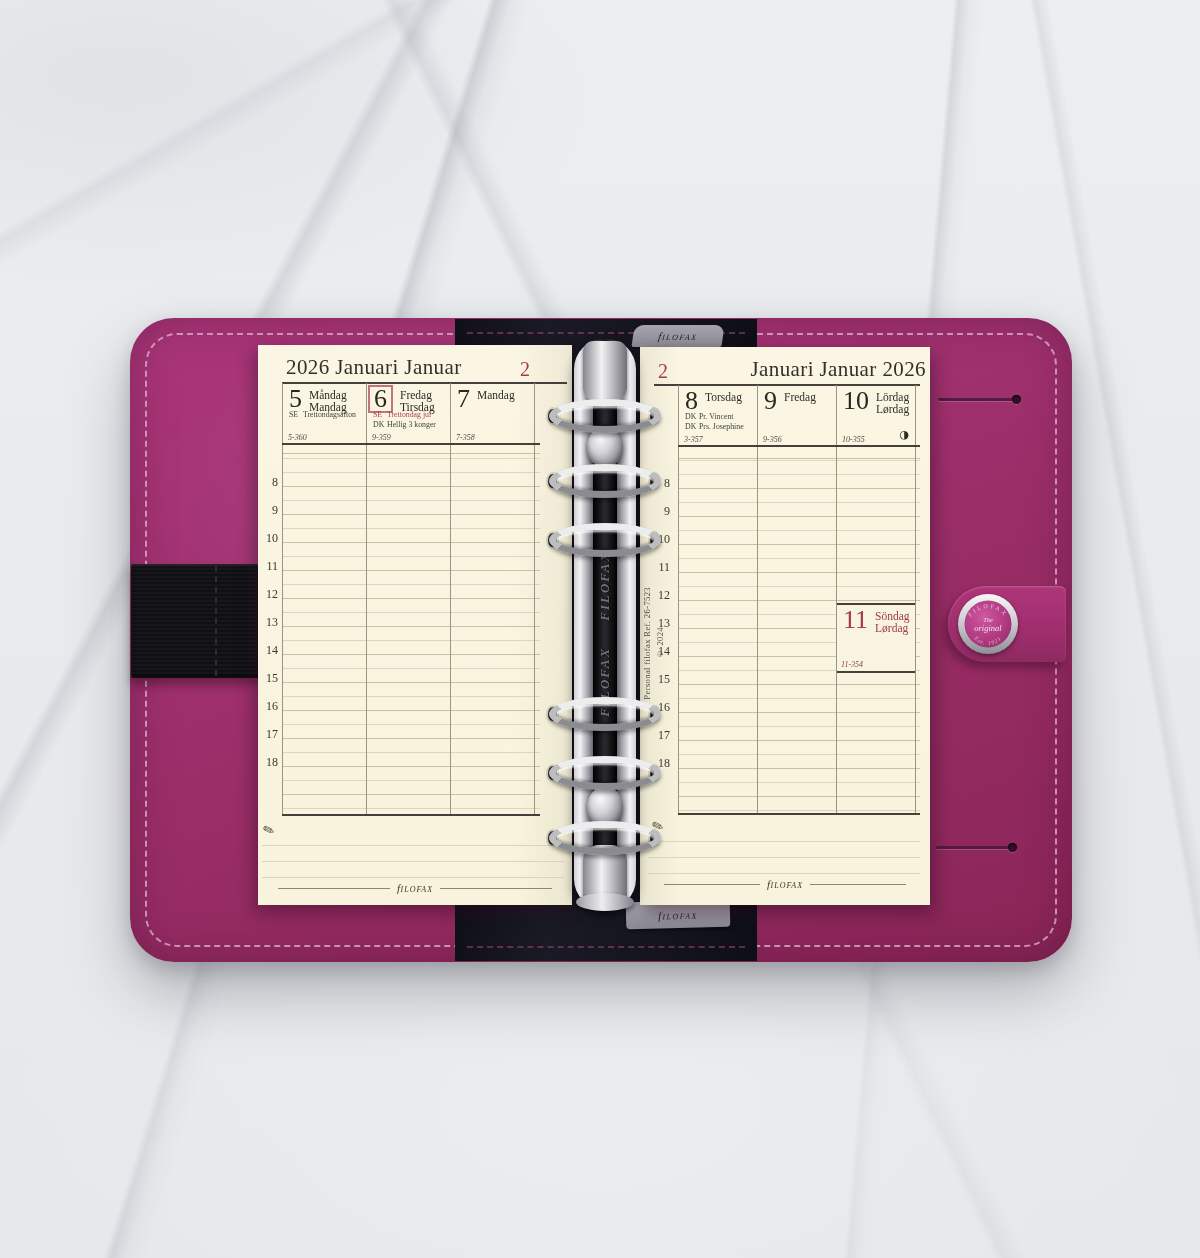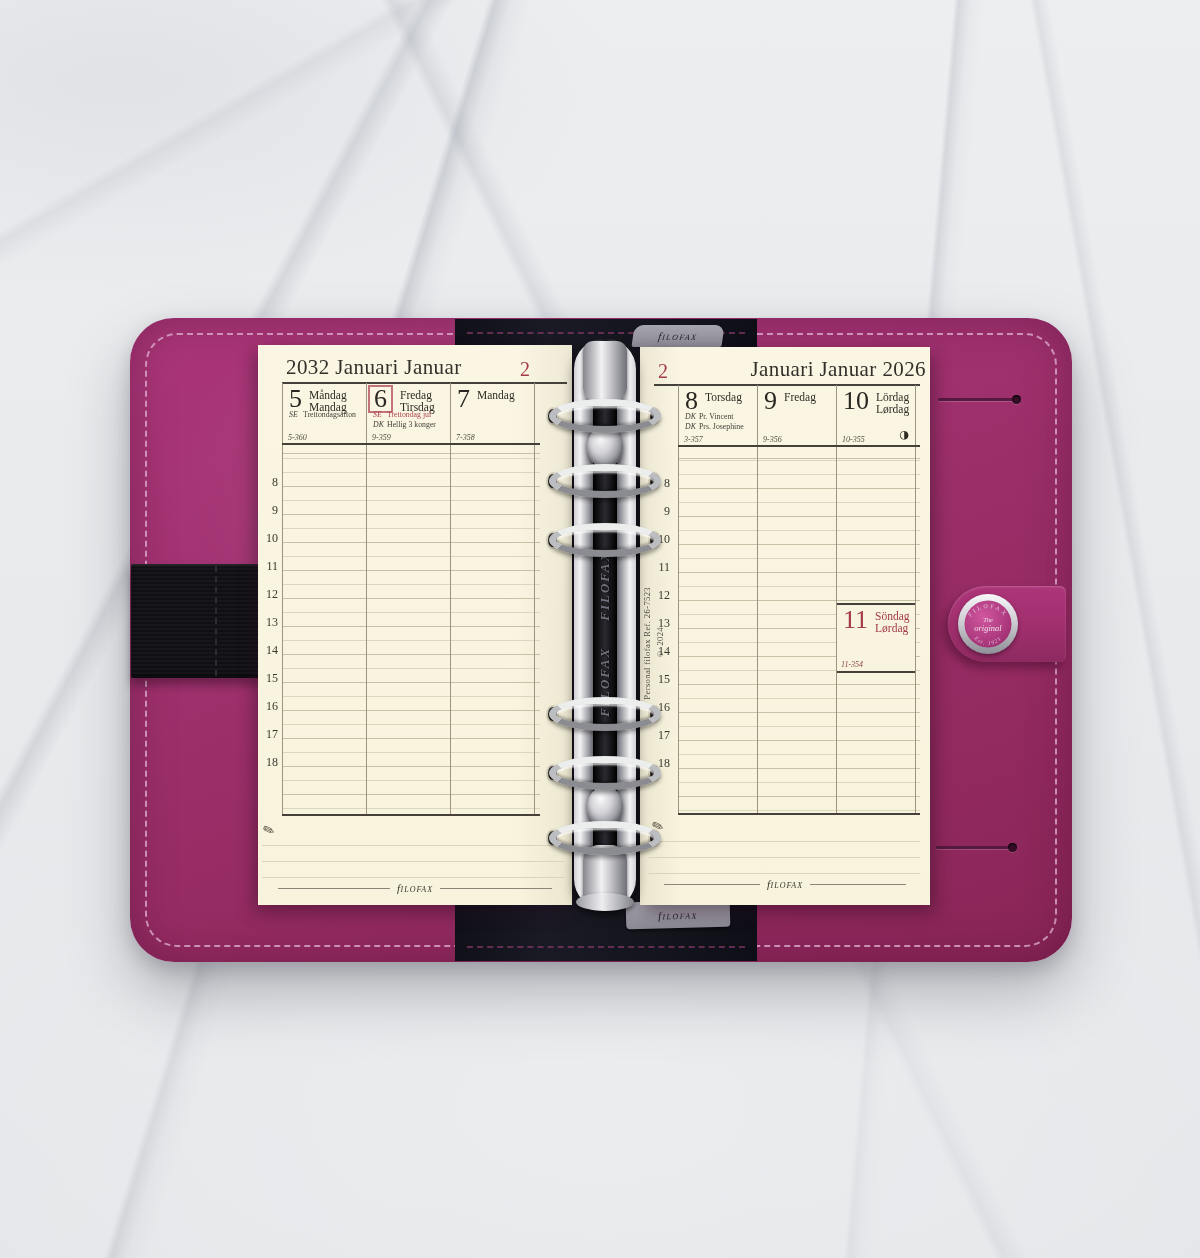--- a/index.html
+++ b/index.html
@@ -83,21 +83,21 @@
     background-position:0 14px, 0 0;}
   .vl{ position:absolute; top:0; bottom:0; width:1px; background:#9b9580; }
   .band{ position:absolute; left:0; right:0; top:0; height:62px; border-bottom:2px solid #45413a;}
   .cell{ position:absolute; top:0; height:62px; }
   .crow{ display:flex; gap:7px; padding:4px 0 0 7px; align-items:flex-start;}
   .dnum{ font-size:26px; line-height:24px; color:#2a2722;}
   .dnum.today{ border:2px solid #c4737b; padding:0 4px; margin:-2px 0 0 -5px;}
   .dnames{ font-size:11.5px; line-height:12px; color:#2f2c26; padding-top:2px;}
   .hols{ position:absolute; left:7px; top:27px; font-size:7.8px; line-height:9.5px; color:#45413a; white-space:nowrap;}
   .hols .red{ color:#ad4150;}
-  .hcode{ display:inline-block; min-width:14px;font-style:italic;}
+  .hcode{ display:inline-block; min-width:14px;}
   .cfoot{ position:absolute; left:6px; bottom:3px; font-style:italic; font-size:8px; color:#514c3e;}
   .hr{ position:absolute; width:20px; text-align:right; font-size:12px; color:#3a372f;}
   .moon{ position:absolute; font-family:"DejaVu Sans", sans-serif; font-size:11px; color:#2c2a24;}
 
   .sunbox{ position:absolute; background:#f8f4df; border-top:2px solid #45413a; border-bottom:2px solid #45413a; z-index:2;}
   .sunbox .dnum{ color:#a43a47;}
   .sunbox .dnames{ color:#a43a47;}
   .sunfoot{ position:absolute; left:5px; bottom:2px; font-style:italic; font-size:8px; color:#8e4a45;}
   .svline{ position:absolute; width:1px; background:#9b9580; z-index:3;}
 
@@ -185,21 +185,21 @@
     <textPath href="#arcTop" startOffset="50%" text-anchor="middle">FILOFAX</textPath>
   </text>
   <text x="31" y="28.5" text-anchor="middle" font-size="6.5" font-style="italic" fill="#f1e2ee" font-family="Liberation Serif, serif">The</text>
   <text x="31" y="38" text-anchor="middle" font-size="8.5" font-style="italic" fill="#f1e2ee" font-family="Liberation Serif, serif">original</text>
   <text font-size="5.5" letter-spacing="1.2" fill="#e9d6e6" opacity=".85" font-style="italic" font-family="Liberation Serif, serif">
     <textPath href="#arcBot" startOffset="50%" text-anchor="middle">Est. 1921</textPath>
   </text>
 </svg>
 
 <div class="abs page page-left">
-  <div class="ptitle" style="left:28px">2032 Januari Januar</div>
+  <div class="ptitle" style="left:28px">2026 Januari Januar</div>
   <div class="pweek" style="left:262px">2</div>
   <div class="hrule" style="left:24px; right:5px; top:37px;"></div>
 
   <div class="gridwrap" style="left:24px; top:38px; width:258px; height:433px;">
     <div class="gridlines" style="top:62px; height:369px;"></div>
     <i class="vl" style="left:0"></i>
       <i class="vl" style="left:84px"></i>
       <i class="vl" style="left:168px"></i>
       <i class="vl" style="left:252px"></i>
     <div class="band">

